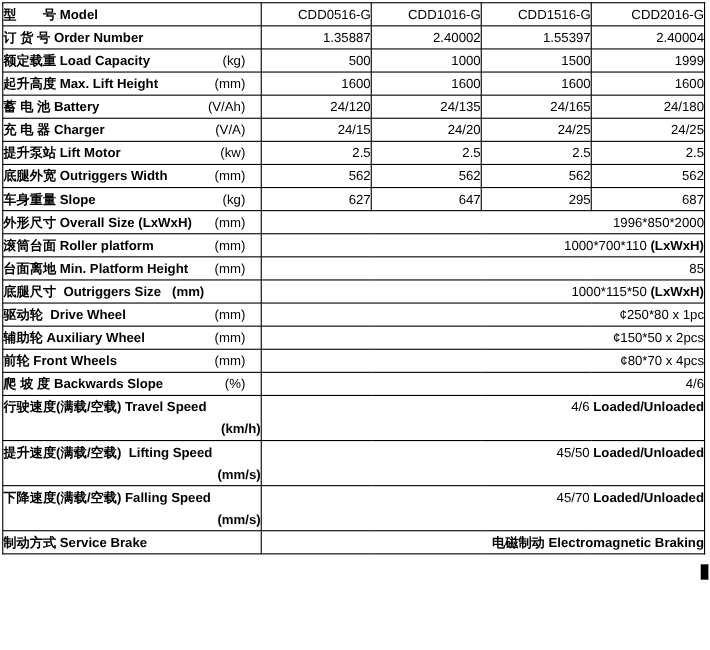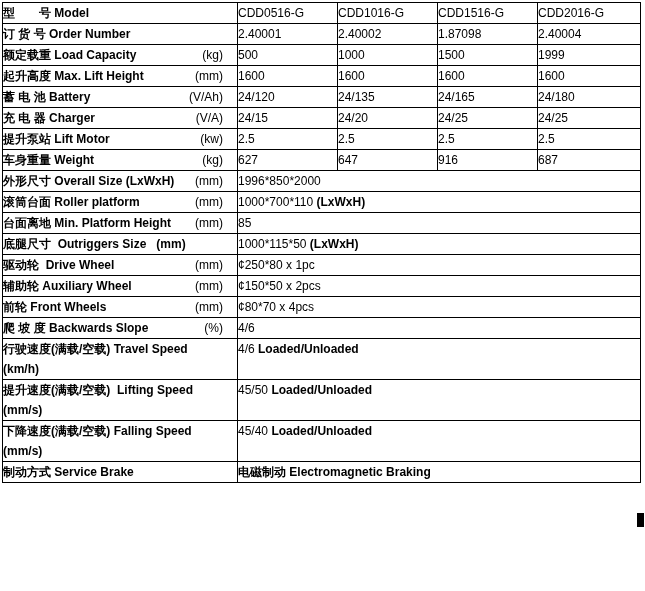--- a/index.html
+++ b/index.html
@@ -9,20 +9,21 @@
     width: 645px;
     height: 591px;
     overflow: hidden;
     font-family: "Liberation Sans", sans-serif;
     color: #000000;
   }
   .page {
     position: relative;
     width: 645px;
     height: 511px;
+    text-align: right;
   }
   table.spec {
     position: absolute;
     left: 2px;
     top: 2px;
     border-collapse: collapse;
     table-layout: fixed;
     width: 638px;
     font-size: 12px;
   }
@@ -84,23 +85,23 @@
           <td class="value-cell">CDD1016-G</td>
           <td class="value-cell">CDD1516-G</td>
           <td class="value-cell">CDD2016-G</td>
         </tr>
         <tr>
           <td class="label-cell">
             <div class="label-line">
               <span class="label-text">订 货 号 Order Number</span>
             </div>
           </td>
-          <td class="value-cell">2.40001</td>
+          <td class="value-cell">1.35887</td>
           <td class="value-cell">2.40002</td>
-          <td class="value-cell">1.87098</td>
+          <td class="value-cell">1.55397</td>
           <td class="value-cell">2.40004</td>
         </tr>
         <tr>
           <td class="label-cell">
             <div class="label-line">
               <span class="label-text">额定载重 Load Capacity</span>
               <span class="unit">(kg)</span>
             </div>
           </td>
           <td class="value-cell">500</td>
@@ -152,27 +153,39 @@
             </div>
           </td>
           <td class="value-cell">2.5</td>
           <td class="value-cell">2.5</td>
           <td class="value-cell">2.5</td>
           <td class="value-cell">2.5</td>
         </tr>
         <tr>
           <td class="label-cell">
             <div class="label-line">
-              <span class="label-text">车身重量 Weight</span>
+              <span class="label-text">底腿外宽 Outriggers Width</span>
+              <span class="unit">(mm)</span>
+            </div>
+          </td>
+          <td class="value-cell">562</td>
+          <td class="value-cell">562</td>
+          <td class="value-cell">562</td>
+          <td class="value-cell">562</td>
+        </tr>
+        <tr>
+          <td class="label-cell">
+            <div class="label-line">
+              <span class="label-text">车身重量 Slope</span>
               <span class="unit">(kg)</span>
             </div>
           </td>
           <td class="value-cell">627</td>
           <td class="value-cell">647</td>
-          <td class="value-cell">916</td>
+          <td class="value-cell">295</td>
           <td class="value-cell">687</td>
         </tr>
         <tr>
           <td class="label-cell">
             <div class="label-line">
               <span class="label-text">外形尺寸 Overall Size (LxWxH)</span>
               <span class="unit">(mm)</span>
             </div>
           </td>
           <td colspan="4" class="value-cell">
@@ -278,21 +291,21 @@
           </td>
         </tr>
         <tr>
           <td class="label-cell">
             <div class="label-line">
               <span class="label-text">下降速度(满载/空载) Falling Speed</span>
             </div>
             <div class="label-text">(mm/s)</div>
           </td>
           <td colspan="4" class="value-cell">
-            <div><span>45/40 </span><span class="b">Loaded/Unloaded</span></div>
+            <div><span>45/70 </span><span class="b">Loaded/Unloaded</span></div>
           </td>
         </tr>
         <tr>
           <td class="label-cell">
             <div class="label-line">
               <span class="label-text">制动方式 Service Brake</span>
             </div>
           </td>
           <td colspan="4" class="value-cell">
             <div><span class="b">电磁制动 </span><span class="b">Electromagnetic Braking</span></div>

